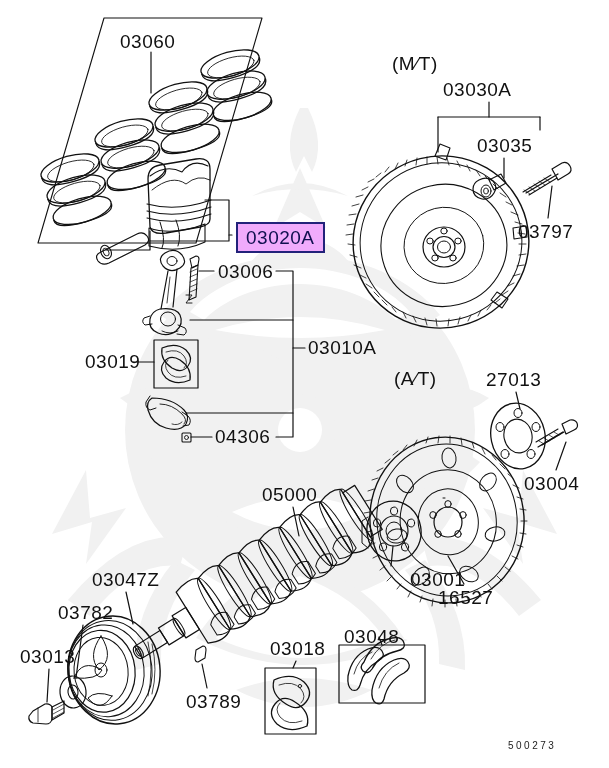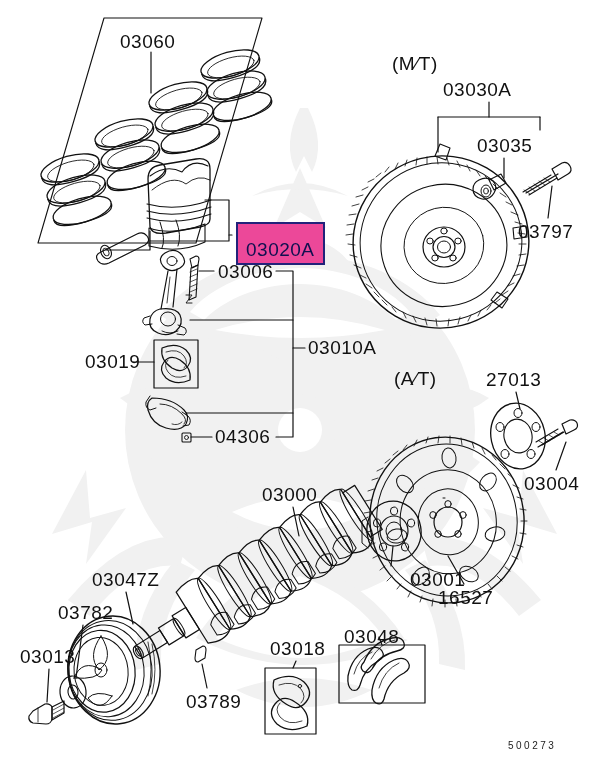--- a/index.html
+++ b/index.html
@@ -2,23 +2,23 @@
 <html><head>
 <meta charset="utf-8">
 <style>
   html,body{margin:0;padding:0;background:#ffffff;}
   body{width:609px;height:768px;position:relative;overflow:hidden;
        font-family:"Liberation Sans",sans-serif;color:#000;}
   #stage{position:absolute;left:0;top:0;width:494px;height:768px;}
   svg.layer{position:absolute;left:0;top:0;width:609px;height:768px;overflow:visible;}
   .lbl{position:absolute;font-size:19px;letter-spacing:0.5px;color:#111;
        white-space:nowrap;line-height:1;font-family:"Liberation Sans",sans-serif;}
-  .hl{position:absolute;background:#ec4899;border:2px solid #22227a;
+  .hl{position:absolute;background:#f0abfc;border:2px solid #22227a;
       color:#101050;font-size:19px;letter-spacing:0.5px;
-      padding:16px 8px 4px 8px;line-height:1;white-space:nowrap;}
+      padding:4px 8px 4px 8px;line-height:1;white-space:nowrap;}
   .docid{position:absolute;font-size:10px;letter-spacing:2.5px;color:#222;}
   .wm{position:absolute;opacity:1;pointer-events:none;}
 </style>
 </head>
 <body>
 
 <div id="stage">
 
   <svg class="layer wm" viewBox="0 0 609 768">
     <g fill="#f1f1f1" stroke="none">
@@ -447,21 +447,21 @@
   <div class="lbl" style="left:215px;top:427px;">04306</div>
 
   <div class="lbl" style="left:443px;top:80px;">03030A</div>
   <div class="lbl" style="left:477px;top:136px;">03035</div>
   <div class="lbl" style="left:518px;top:222px;">03797</div>
 
   <div class="lbl" style="left:486px;top:370px;text-align:right;">27013</div>
   <div class="lbl" style="left:524px;top:474px;">03004</div>
   <div class="lbl" style="left:438px;top:588px;">16527</div>
 
-  <div class="lbl" style="left:262px;top:485px;">03000</div>
+  <div class="lbl" style="left:262px;top:485px;">05000</div>
   <div class="lbl" style="left:370px;top:570px;margin-left:40px;">03001</div>
   <div class="lbl" style="left:92px;top:570px;">03047Z</div>
   <div class="lbl" style="left:58px;top:603px;">03782</div>
   <div class="lbl" style="left:20px;top:647px;">03013</div>
   <div class="lbl" style="left:186px;top:692px;">03789</div>
   <div class="lbl" style="left:270px;top:639px;">03018</div>
   <div class="lbl" style="left:344px;top:615px;margin-top:12px;">03048</div>
 
   <div class="lbl" style="left:392px;top:54px;">(M⁄T)</div>
   <div class="lbl" style="left:394px;top:369px;">(A⁄T)</div>

